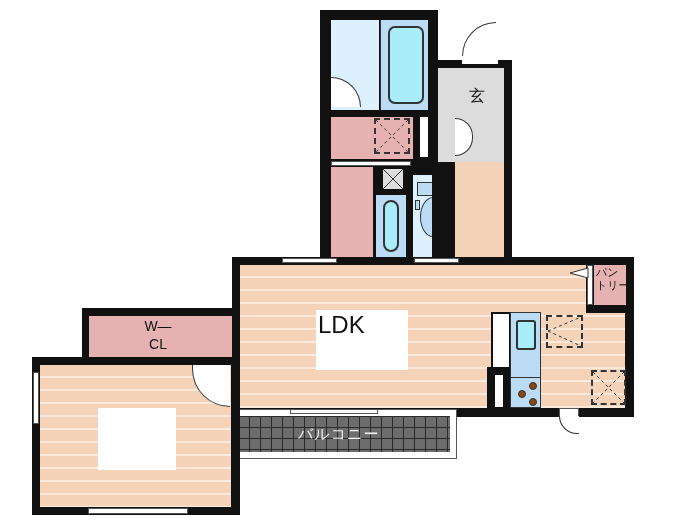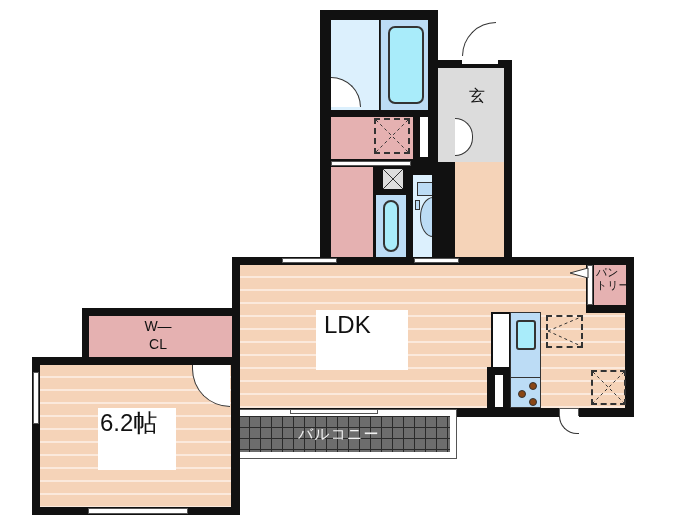--- a/index.html
+++ b/index.html
@@ -98,21 +98,21 @@
 </div>
 <div class="abs dashed" style="left:591px;top:370px;width:35px;height:35px;">
   <svg width="31" height="31">
       <line x1="0" y1="0" x2="31" y2="31" stroke="#333" stroke-dasharray="3,3"></line>
       <line x1="31" y1="0" x2="0" y2="31" stroke="#333" stroke-dasharray="3,3"></line>
     </svg>
 </div>
 <div class="abs" style="left:559px;top:408px;width:20px;height:9px;background:#fff;border:1px solid #555;"></div>
 <div class="abs doorarc" style="left:559px;top:416px;width:20px;height:18px;border-radius:0 0 0 20px;border-top:none;border-right:none;"></div>
 
-<div class="abs label" style="left:316px;top:310px;width:92px;height:60px;padding:2px 8px;font-size:24px;">
+<div class="abs label" style="left:316px;top:310px;width:92px;height:60px;padding:2px 2px;font-size:24px;">
   <div>LDK</div>
 </div>
 
 <div class="abs" style="left:236px;top:409px;width:221px;height:50px;border:1.5px solid #555;background:#fff;"></div>
 <div class="abs grid" style="left:238px;top:416px;width:212px;height:36px;"></div>
 <div class="abs" style="left:298px;top:425px;font-size:15px;color:#f2f2f2;letter-spacing:1px;font-family:Liberation Serif, serif;">バルコニー</div>
 <div class="abs win" style="left:290px;top:409px;width:88px;height:5px;"></div>
 
 <div class="abs wall" style="left:82px;top:308px;width:158px;height:57px;"></div>
 <div class="abs pink" style="left:89px;top:316px;width:143px;height:41px;"></div>
@@ -121,14 +121,13 @@
   <div>CL</div>
 </div>
 <div class="abs win" style="left:141px;top:358px;width:88px;height:5px;"></div>
 
 <div class="abs wall" style="left:32px;top:357px;width:208px;height:158px;"></div>
 <div class="abs floor" style="left:40px;top:365px;width:191px;height:142px;"></div>
 <div class="abs win" style="left:33px;top:372px;width:6px;height:52px;"></div>
 <div class="abs win" style="left:88px;top:508px;width:100px;height:6px;"></div>
 <div class="abs doorarc" style="left:192px;top:365px;width:38px;height:42px;border-radius:0 0 0 38px;border-top:none;border-right:none;"></div>
 <div class="abs label" style="left:98px;top:408px;width:78px;height:62px;padding:2px 2px;font-size:24px;">
-  <div>6.2帖</div>
 </div>
 
 </body></html>

